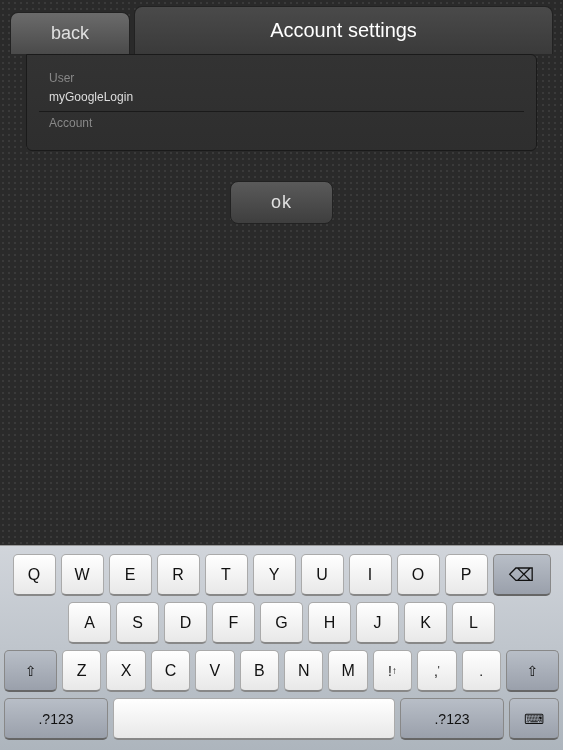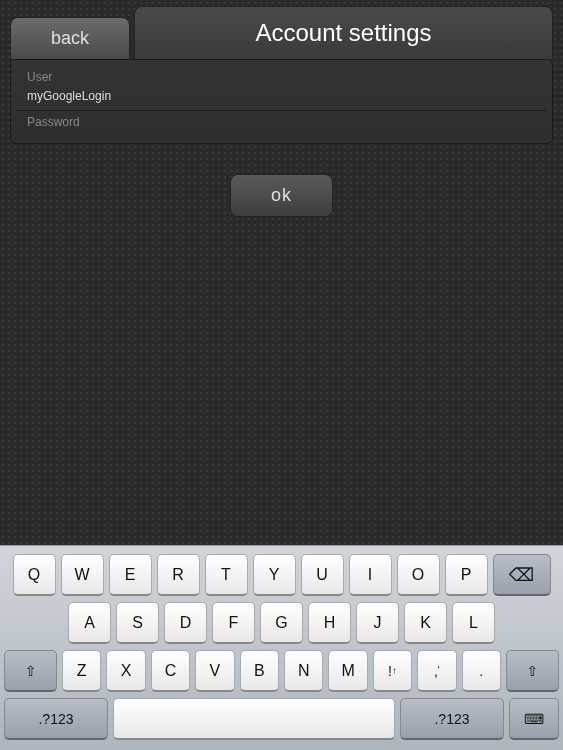--- a/index.html
+++ b/index.html
@@ -36,35 +36,35 @@
       min-width: 120px;
       text-align: center;
     }
 
     .tab-active {
       background: linear-gradient(180deg, #4a4a4a 0%, #3a3a3a 100%);
       border: 1px solid #222;
       border-bottom: none;
       border-radius: 8px 8px 0 0;
       color: #ffffff;
-      font-size: 24px;
+      font-size: 20px;
       font-weight: 500;
       padding: 12px 30px;
       cursor: pointer;
       flex: 1;
       text-align: center;
     }
 
     
     .form-container {
-      margin: 0 10px;
+      margin: 0 26px;
       background: linear-gradient(180deg, #333 0%, #2e2e2e 100%);
       border: 1px solid #1a1a1a;
       border-radius: 0 6px 6px 6px;
-      padding: 6px;
+      padding: 12px;
       overflow: hidden;
     }
 
     .form-field {
       padding: 4px 10px 6px 10px;
       border-bottom: 1px solid #1a1a1a;
     }
 
     .form-field:last-child {
       border-bottom: none;
@@ -200,21 +200,21 @@
   <div class="tab-back">back</div>
   <div class="tab-active">Account settings</div>
 </div>
 
 <div class="form-container">
   <div class="form-field">
     <div class="field-label">User</div>
     <input class="field-value" type="text" value="myGoogleLogin" style="">
   </div>
   <div class="form-field">
-    <div class="field-label">Password</div>
+    <div class="field-label">Account</div>
   </div>
 </div>
 
 <div class="ok-button-wrapper">
   <button class="ok-button">ok</button>
 </div>
 
 <div class="keyboard">
 
   <div class="keyboard-row">

